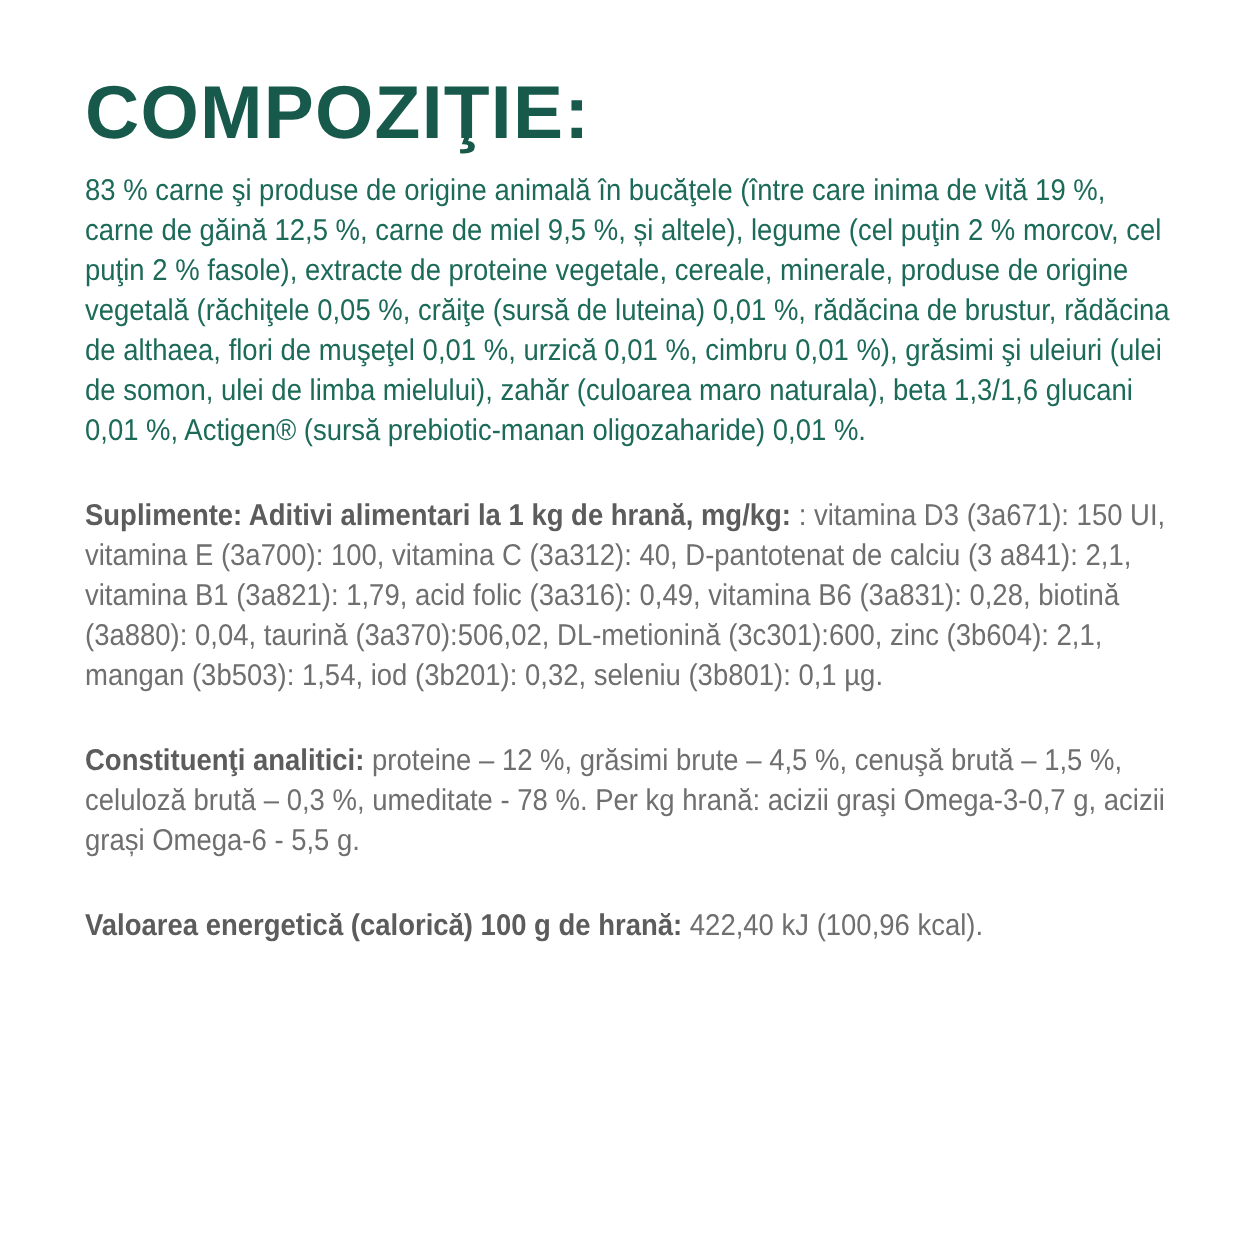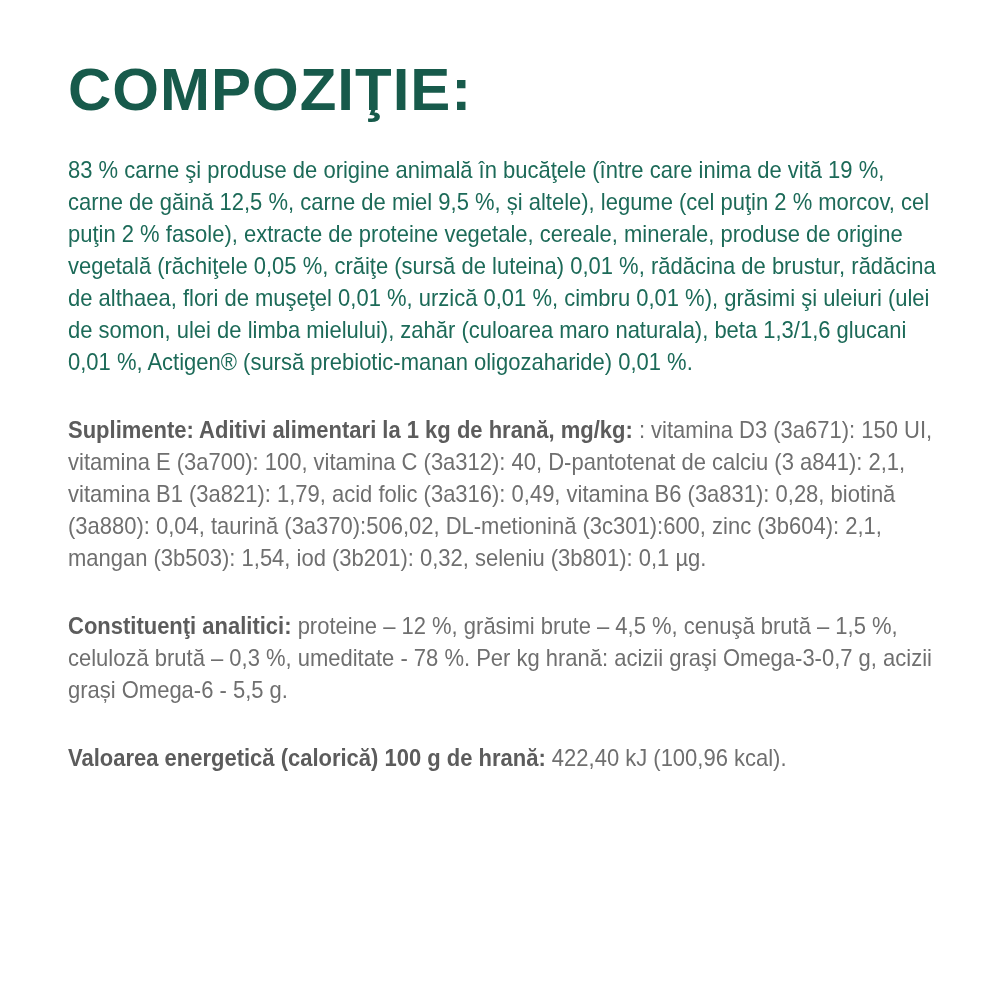--- a/index.html
+++ b/index.html
@@ -15,21 +15,21 @@
     -webkit-font-smoothing: antialiased;
   }
   .page {
     box-sizing: border-box;
     width: 1000px;
     height: 1000px;
     padding: 58px 0 0 68px;
     background: #ffffff;
   }
   .page-title {
-    margin: 0 0 32px 0;
+    margin: 0 0 15px 0;
     font-size: 60px;
     line-height: 64px;
     font-weight: 800;
     letter-spacing: 1px;
     color: #175a4b;
   }
   
   .text-block {
     width: 950px;
     transform: scaleX(0.916);

